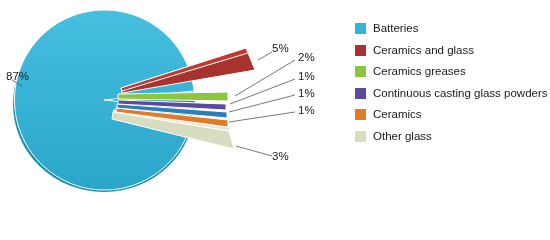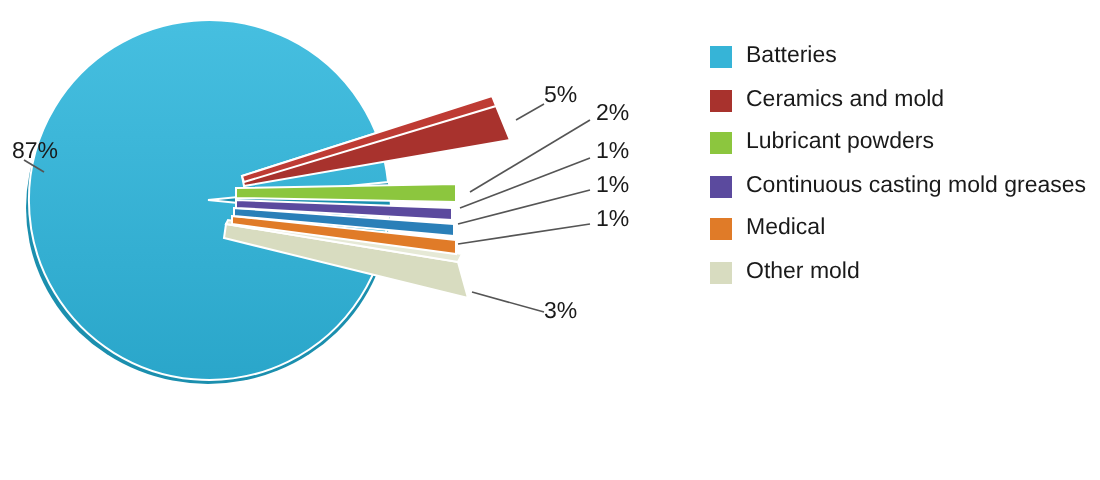--- a/index.html
+++ b/index.html
@@ -112,33 +112,33 @@
     <div class="data-label" style="left:272px; top:150px;">3%</div>
   </div>
 
   <div id="legend">
     <div class="legend-row">
       <span class="legend-swatch" style="background:#36b4d7"></span>
       <span class="legend-label">Batteries</span>
     </div>
     <div class="legend-row">
       <span class="legend-swatch" style="background:#a8322d"></span>
-      <span class="legend-label">Ceramics and mold</span>
+      <span class="legend-label">Ceramics and glass</span>
     </div>
     <div class="legend-row">
       <span class="legend-swatch" style="background:#8cc63e"></span>
-      <span class="legend-label">Lubricant powders</span>
+      <span class="legend-label">Ceramics greases</span>
     </div>
     <div class="legend-row">
       <span class="legend-swatch" style="background:#5b4a9e"></span>
-      <span class="legend-label">Continuous casting mold greases</span>
+      <span class="legend-label">Continuous casting glass powders</span>
     </div>
     <div class="legend-row">
       <span class="legend-swatch" style="background:#e07b28"></span>
-      <span class="legend-label">Medical</span>
+      <span class="legend-label">Ceramics</span>
     </div>
     <div class="legend-row">
       <span class="legend-swatch" style="background:#d8dcc0"></span>
-      <span class="legend-label">Other mold</span>
+      <span class="legend-label">Other glass</span>
     </div>
   </div>
 
 </div>
 
 </body></html>

